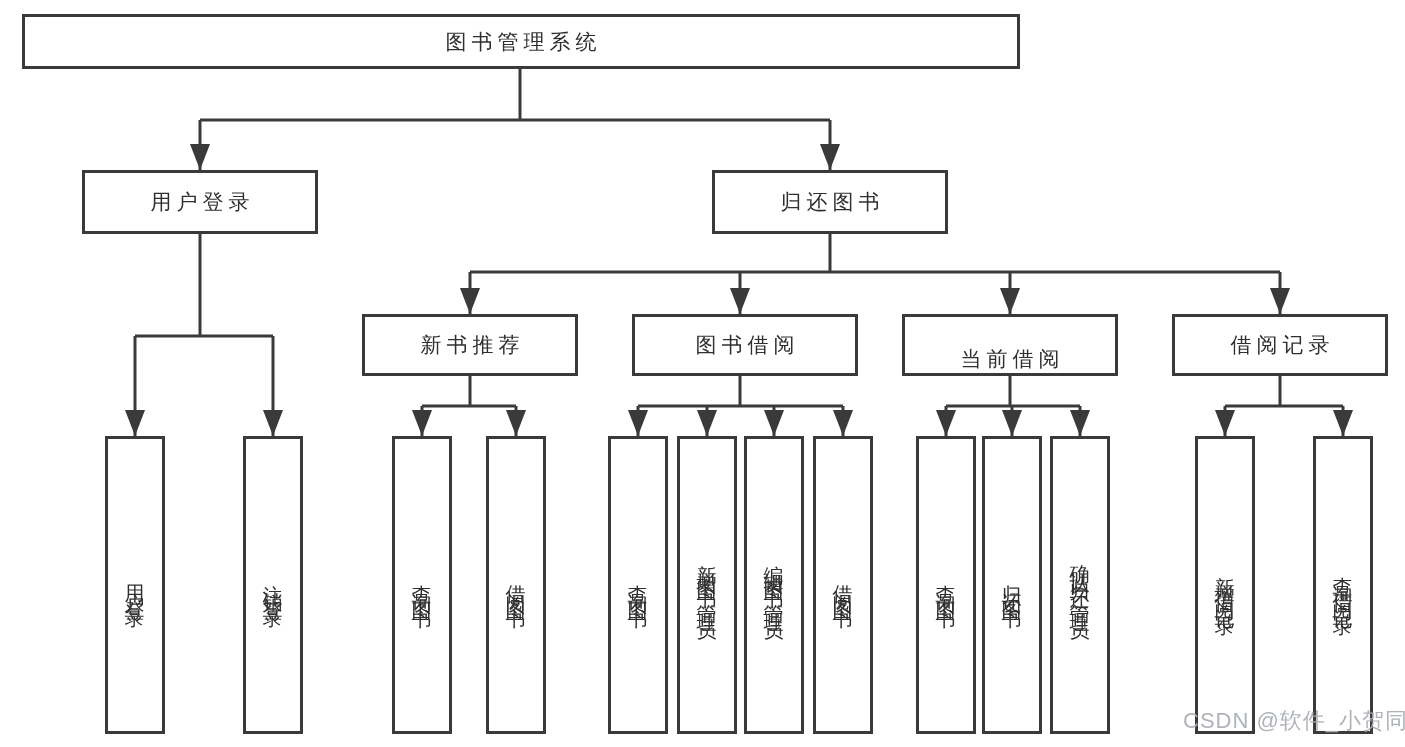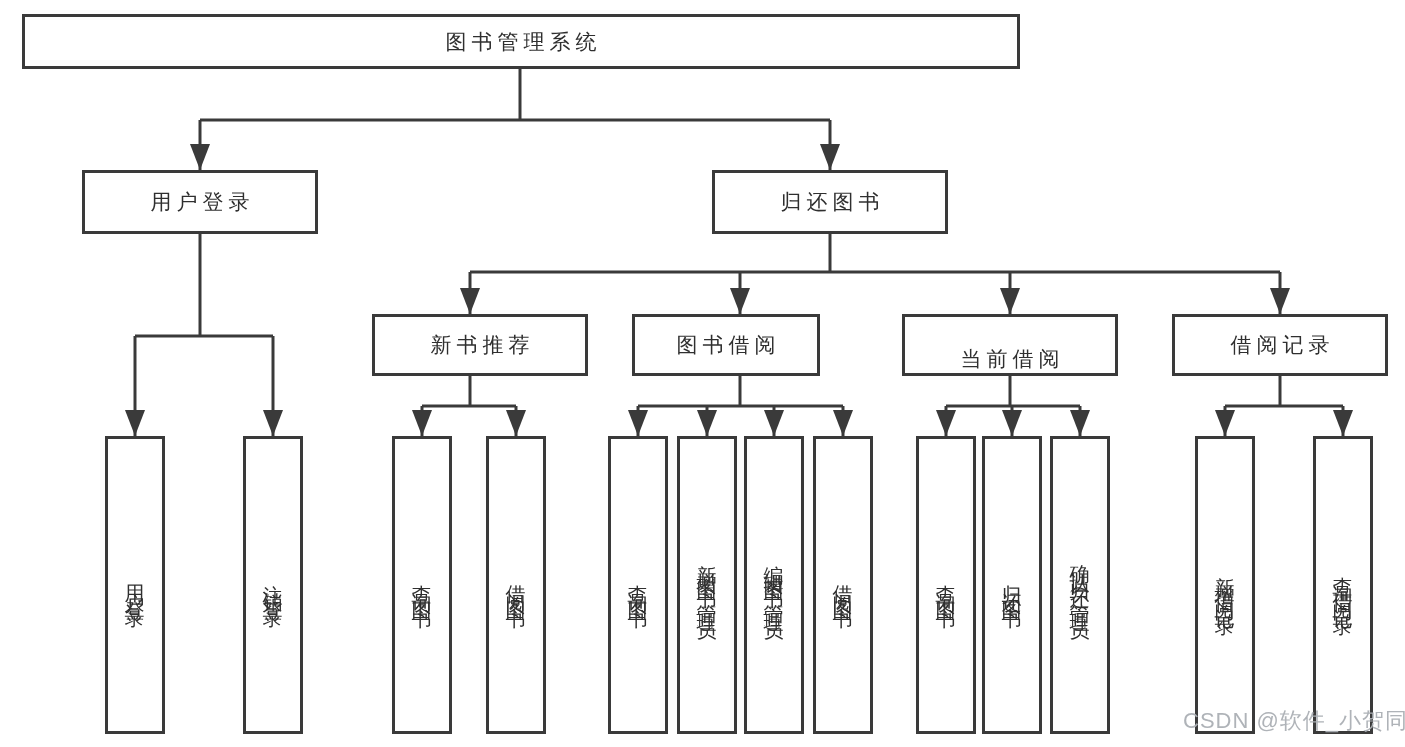--- a/index.html
+++ b/index.html
@@ -128,24 +128,24 @@
     <span>图书管理系统</span>
   </div>
 
   <div class="node node--h" style="left:82px; top:170px; width:236px; height:64px;">
     <span>用户登录</span>
   </div>
   <div class="node node--h" style="left:712px; top:170px; width:236px; height:64px;">
     <span>归还图书</span>
   </div>
 
-  <div class="node node--h" style="left:362px; top:314px; width:216px; height:62px;margin-left:10px;">
+  <div class="node node--h" style="left:362px; top:314px; width:216px; height:62px;">
     <span>新书推荐</span>
   </div>
-  <div class="node node--h" style="left:632px; top:314px; width:188px; height:62px;">
+  <div class="node node--h" style="left:632px; top:314px; width:226px; height:62px;">
     <span>图书借阅</span>
   </div>
   <div class="node node--h" style="left:902px; top:314px; width:216px; height:62px;align-items:flex-end;">
     <span>当前借阅</span>
   </div>
   <div class="node node--h" style="left:1172px; top:314px; width:216px; height:62px;">
     <span>借阅记录</span>
   </div>
 
   <div class="node node--v" style="left:105px;">

